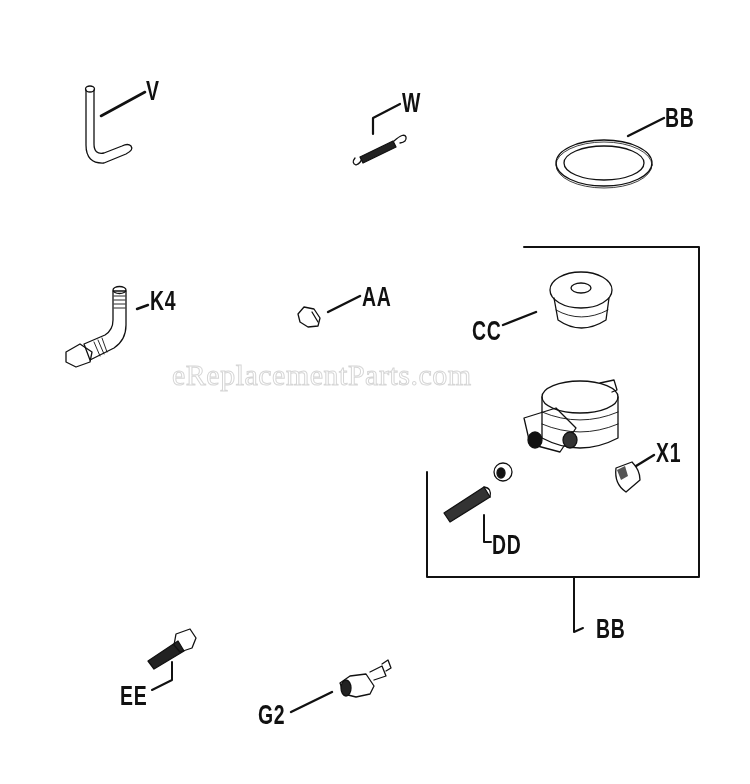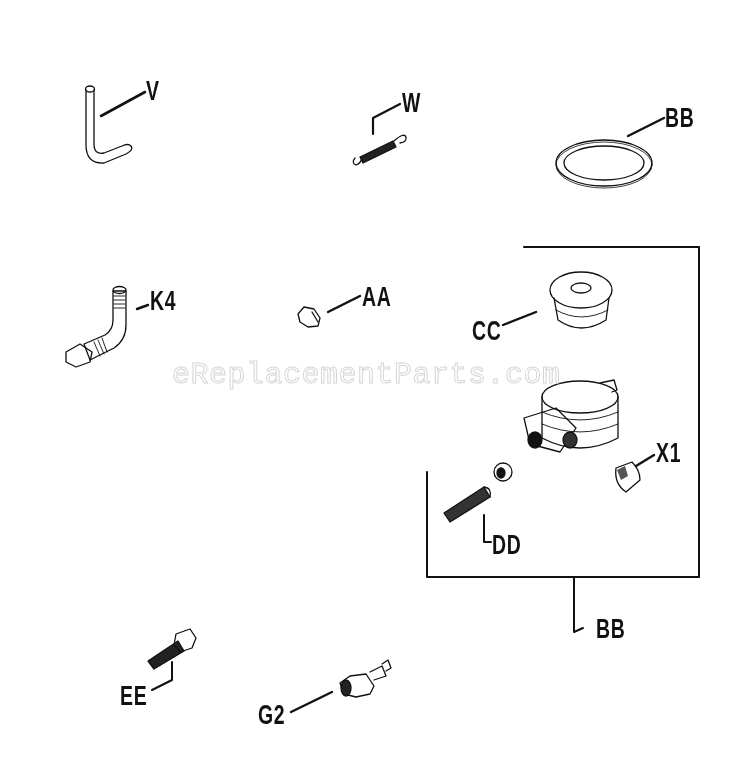--- a/index.html
+++ b/index.html
@@ -1,19 +1,19 @@
 <!DOCTYPE html>
 <html><head>
   <meta charset="utf-8">
   <style>
     html, body { margin: 0; padding: 0; background: #ffffff; }
     body { width: 750px; height: 784px; position: relative; overflow: hidden; font-family: "Liberation Sans", sans-serif; }
     #diagram { position: absolute; left: 0; top: 0; width: 750px; height: 784px; }
     .lbl { position: absolute; font-family: "Liberation Sans", sans-serif; font-weight: bold; font-size: 27px; color: #111; transform: scaleX(0.72); transform-origin: left top; letter-spacing: 1px; line-height: 1; }
-    .watermark { position: absolute; left: 172px; top: 360px; font-family: Liberation Mono, monospace; font-size: 30px; color: #ffffff; -webkit-text-stroke: 1px #d6d6d6; letter-spacing: 0.5px; line-height: 1; }
+    .watermark { position: absolute; left: 172px; top: 360px; font-family: Liberation Serif, serif; font-size: 30px; color: #ffffff; -webkit-text-stroke: 1px #d6d6d6; letter-spacing: 0.5px; line-height: 1; }
   </style>
 </head>
 <body>
 
 <svg id="diagram" viewBox="0 0 750 784" xmlns="http://www.w3.org/2000/svg">
   <g fill="none" stroke="#111" stroke-width="1.3" stroke-linecap="round" stroke-linejoin="round">
 
     <g>
       <path d="M86,90 L86,145 Q86,164 104,163 L126,154 Q134,150 131,146 Q128,143 122,146 L104,153 Q94,155 94,144 L94,90"></path>
       <ellipse cx="90" cy="89" rx="4.5" ry="3"></ellipse>

